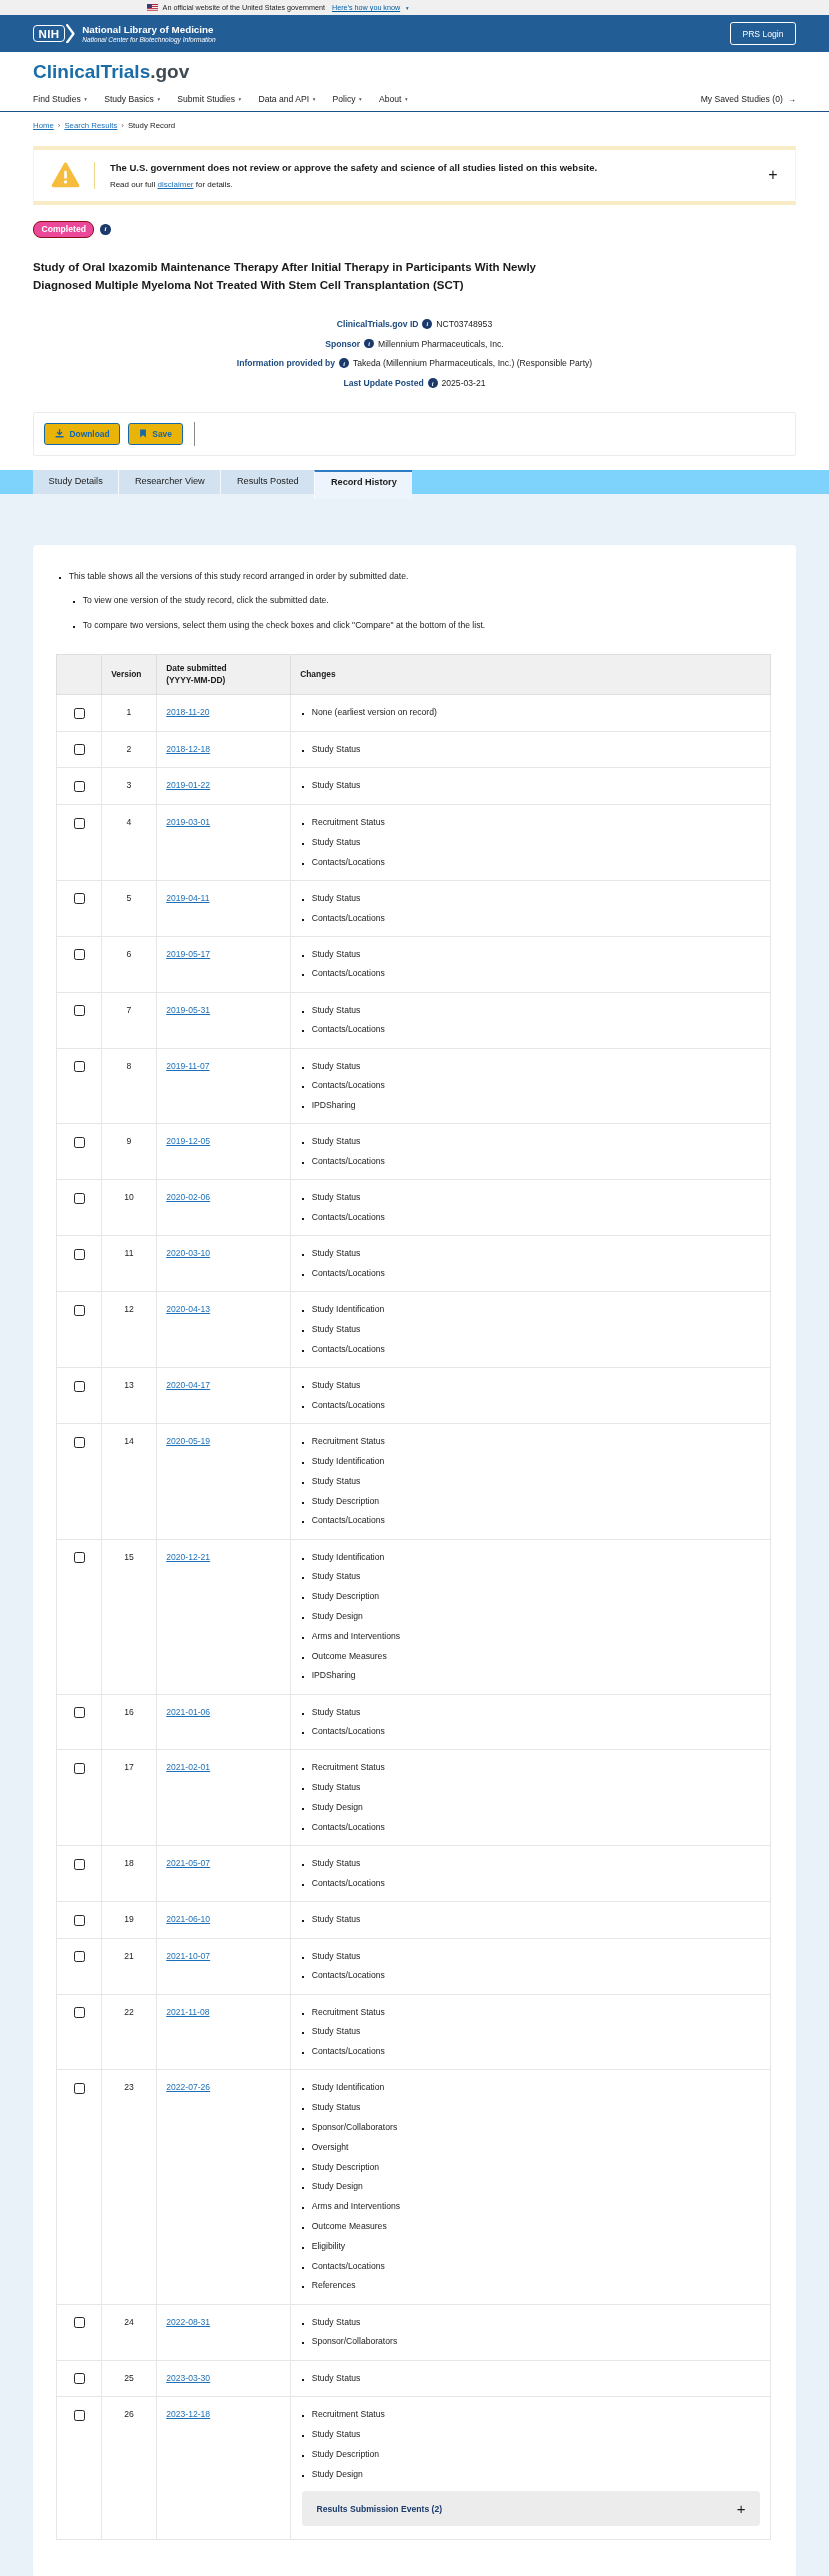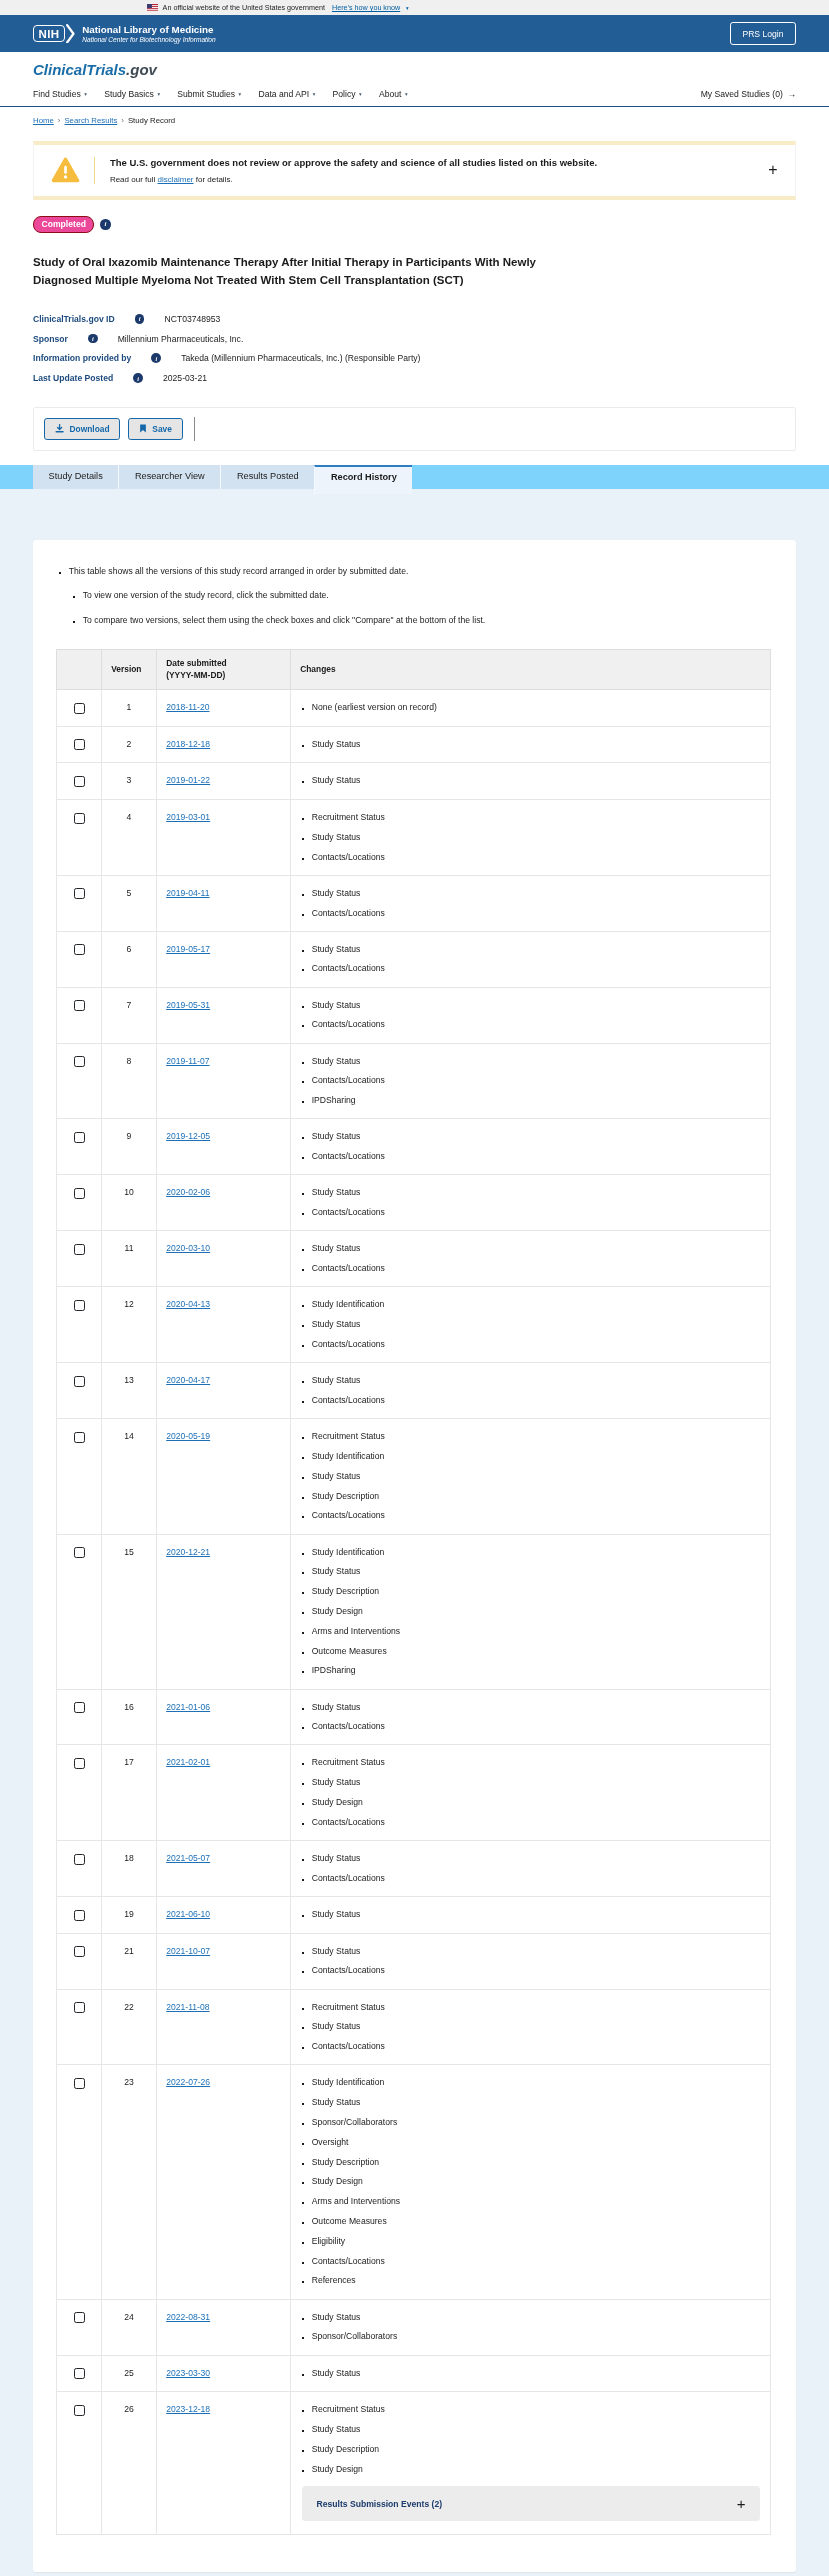--- a/index.html
+++ b/index.html
@@ -23,21 +23,21 @@
   .nih-box { border:1.7px solid #fff; border-radius:4px; padding:1.7px 4.6px; font-size:11.5px; font-weight:bold; letter-spacing:0.3px; }
   .nih-chev { margin-left:1.2px; display:inline-flex; }
   .nih-titles { margin-left:7px; color:#fff; }
   .nih-titles .t1 { font-size:9.8px; font-weight:bold; line-height:1.15; }
   .nih-titles .t2 { font-size:6.6px; font-style:italic; }
   .prs-btn { margin-left:auto; background:transparent; border:1.2px solid #fff; border-radius:2.9px;
     color:#fff; padding:5.2px 11.5px; font-size:8.6px; font-family:inherit; cursor:pointer; }
 
   
   .brand-row { padding:9.2px 33px 0; }
-  .brand { font-size:15px; font-weight:bold;font-style:italic; }
+  .brand { font-size:19px; font-weight:bold; }
   .brand-main { color:#1a6da8; }
   .brand-suffix { color:#3f4a53; }
   .nav-row { display:flex; align-items:center; padding:10.4px 33px 7.5px; font-size:8.6px; }
   .nav-item { margin-right:17.3px; display:inline-flex; align-items:center; gap:3.5px; cursor:pointer; }
   .caret { font-size:5.2px; color:#4b5b6b; }
   .saved-link { margin-left:auto; display:inline-flex; gap:4.6px; align-items:center; color:#1b1b1b; }
   .nav-rule { height:1.2px; background:#1c4e87; }
 
   
   .breadcrumb { padding:8.6px 33px 7px; font-size:7.8px; color:#565656; }
@@ -60,29 +60,29 @@
   
   .status-row { padding:16px 33px 0; display:flex; align-items:center; gap:5.8px; }
   .badge { background:#ec4899; border:0.6px solid #8f0d16; color:#fff; font-weight:bold;
     font-size:8.6px; padding:2.9px 7.5px; border-radius:8px; }
   .info-i { width:10.4px; height:10.4px; border-radius:50%; background:#1b3a6b; color:#fff;
     font-family:"Liberation Serif", serif; font-style:italic; font-weight:bold;
     display:inline-flex; align-items:center; justify-content:center; font-size:7px; flex:0 0 auto; }
   .info-i.sm { width:9.8px; height:9.8px; font-size:6.3px; }
   .study-title { padding:12.7px 33px 2.3px; font-size:11.5px; font-weight:bold; line-height:1.55; max-width:582px; }
   .fields { padding:4.6px 33px 2.3px; }
-  .field { margin:9.8px 0; font-size:8.6px; display:flex; align-items:center; gap:20px; flex-wrap:wrap; }
+  .field { margin:9.8px 0; font-size:8.6px; display:flex; align-items:center; gap:4px; flex-wrap:wrap;justify-content:center; }
   .field-label { font-weight:bold; color:#1c4a7e; }
 
   
   .toolbar { margin:11.5px 33px 0; border:0.6px solid #ebebeb; border-radius:2.3px;
     padding:9.2px 10.4px; display:flex; align-items:center; gap:8px; }
   .tool-btn { display:inline-flex; align-items:center; gap:5.2px; border:1.2px solid #1467a8;
     color:#1467a8; font-weight:bold; font-size:8.4px; padding:5.2px 9.8px; border-radius:2.9px;
-    background:#e5e5e5; font-family:inherit; cursor:pointer; }
+    background:#eab308; font-family:inherit; cursor:pointer; }
   .tool-divider { width:0.6px; height:24px; background:#8a8a8a; margin-left:3.5px; }
 
   
   .tabs-bar { margin-top:14px; background:#7dd3fc; padding-left:33px; display:flex; align-items:flex-start; height:24px; }
   .tab { background:#d3e2f1; font-size:9.2px; padding:6.3px 15.6px 0; height:24px; cursor:pointer; white-space:nowrap; }
   .tab + .tab { border-left:1.2px solid #f7fafc; }
   .tab.active { background:#eef4fb; font-weight:bold; border-top:2.3px solid #2e7cc4;
     height:29px; padding-top:4.6px; position:relative; z-index:2; }
 
   

